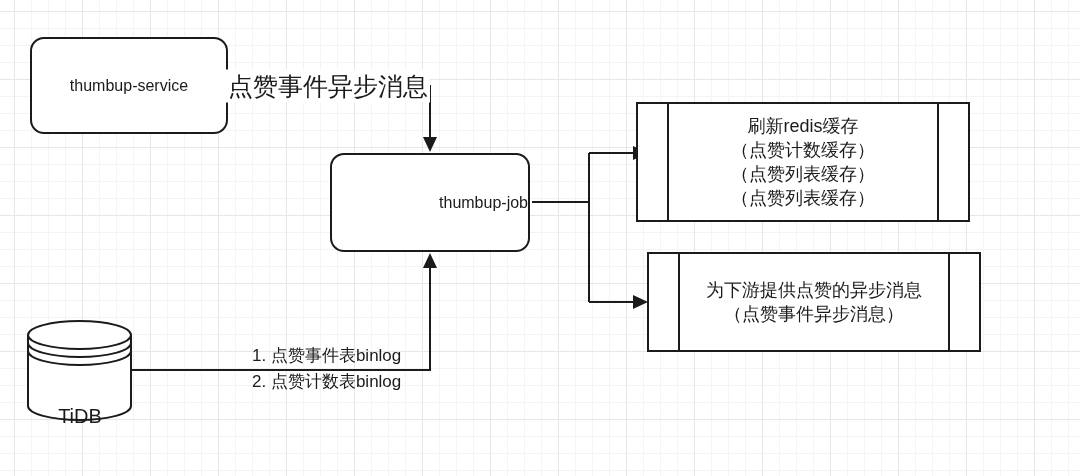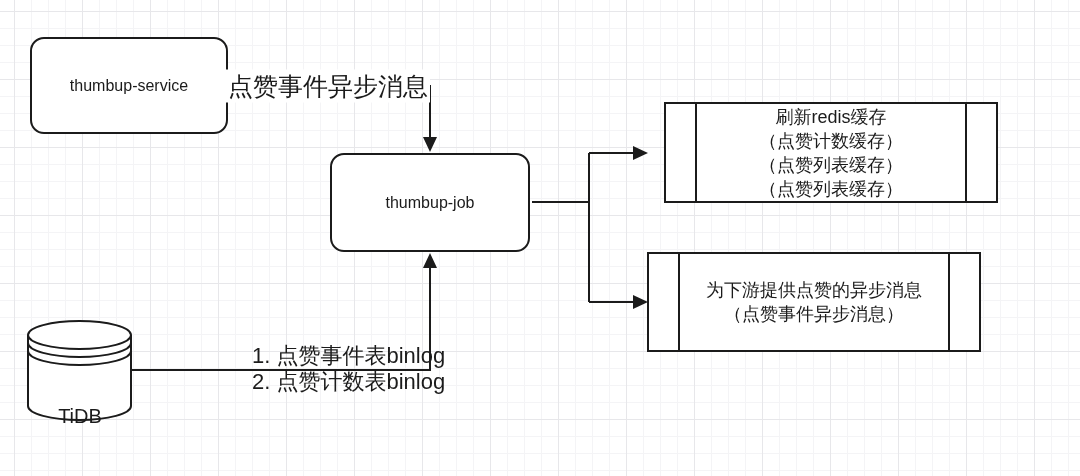--- a/index.html
+++ b/index.html
@@ -53,21 +53,21 @@
     font-size:25px;
     white-space:nowrap;
   }
   .edge-label.on-line{
     background:#ffffff;
     padding:0 2px;
     transform:translate(-50%,-50%);
   }
   .binlog-label{
     position:absolute;
-    font-size:22px;
+    font-size:17px;
     line-height:26px;
     white-space:nowrap;
     text-align:center;
   }
   .tidb-label{
     position:absolute;
     font-size:20px;
     transform:translate(-50%,-50%);
     white-space:nowrap;
   }
@@ -101,25 +101,25 @@
       <ellipse cx="79.5" cy="335" rx="51.5" ry="14" fill="#ffffff" stroke="#1b1b1b" stroke-width="2"></ellipse>
       <path d="M 28 343 A 51.5 14 0 0 0 131 343" fill="none" stroke="#1b1b1b" stroke-width="2"></path>
       <path d="M 28 351 A 51.5 14 0 0 0 131 351" fill="none" stroke="#1b1b1b" stroke-width="2"></path>
     </g>
   </svg>
 
   <div class="node" style="left:30px;top:37px;width:198px;height:97px;">
     <span>thumbup-service</span>
   </div>
 
-  <div class="node" style="left:330px;top:153px;width:200px;height:99px;">
+  <div class="node" style="left:330px;top:153px;width:200px;height:99px;justify-content:flex-end;">
     <span>thumbup-job</span>
   </div>
 
-  <div class="proc" style="left:664px;top:102px;width:334px;height:101px;">
+  <div class="proc" style="left:636px;top:102px;width:334px;height:120px;">
     <div class="proc-line">刷新redis缓存</div>
     <div class="proc-line">（点赞计数缓存）</div>
     <div class="proc-line">（点赞列表缓存）</div>
     <div class="proc-line">（点赞列表缓存）</div>
   </div>
 
   <div class="proc" style="left:647px;top:252px;width:334px;height:100px;align-items:center;">
     <div class="proc-line">为下游提供点赞的异步消息</div>
     <div class="proc-line">（点赞事件异步消息）</div>
   </div>

